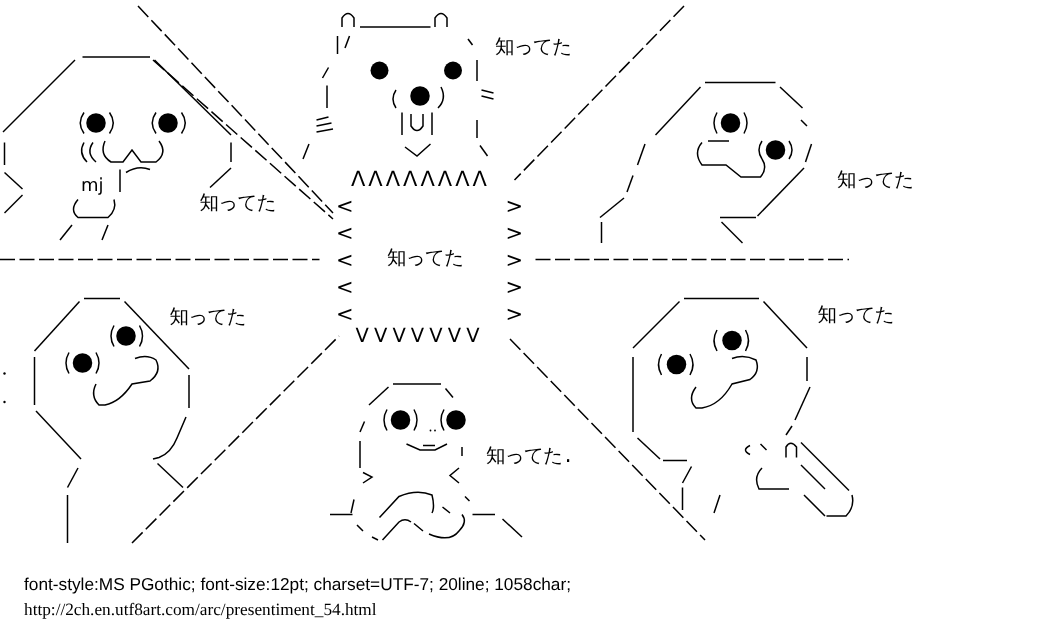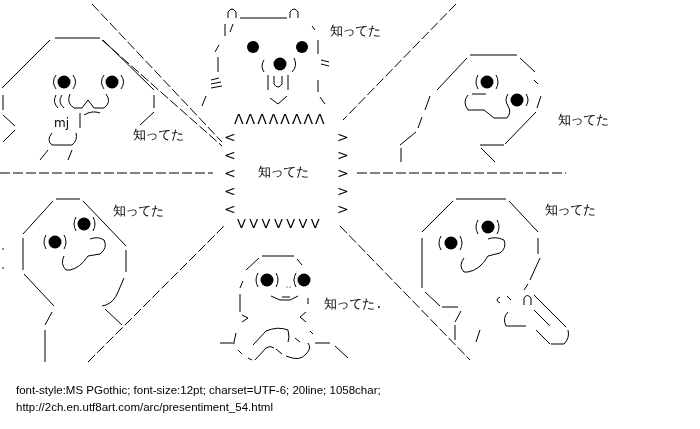--- a/index.html
+++ b/index.html
@@ -177,14 +177,14 @@
 </svg>
 
 <div class="label" style="left:133px; top:126px;">知ってた</div>
 <div class="label" style="left:330px; top:22px;">知ってた</div>
 <div class="label" style="left:558px; top:111px;">知ってた</div>
 <div class="label" style="left:258px; top:163px;">知ってた</div>
 <div class="label" style="left:113px; top:202px;">知ってた</div>
 <div class="label" style="left:324px; top:295px;">知ってた.</div>
 <div class="label" style="left:545px; top:201px;">知ってた</div>
 
-<div class="footer" style="top:384px;">font-style:MS PGothic; font-size:12pt; charset=UTF-6; 20line; 1058char;</div>
-<div class="footer" style="top:401px;">http://2ch.en.utf8art.com/arc/presentiment_54.html</div>
+<div class="footer" style="top:384px;">font-style:MS PGothic; font-size:12pt; charset=UTF-7; 20line; 1058char;</div>
+<div class="footer" style="top:401px;font-family:Liberation Serif, serif;">http://2ch.en.utf8art.com/arc/presentiment_54.html</div>
 
 </body></html>

